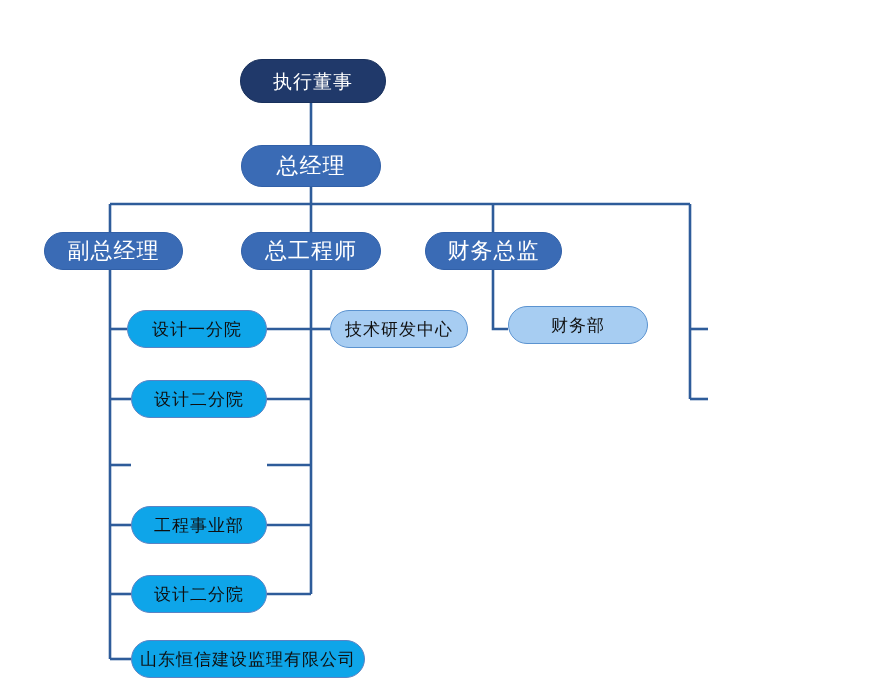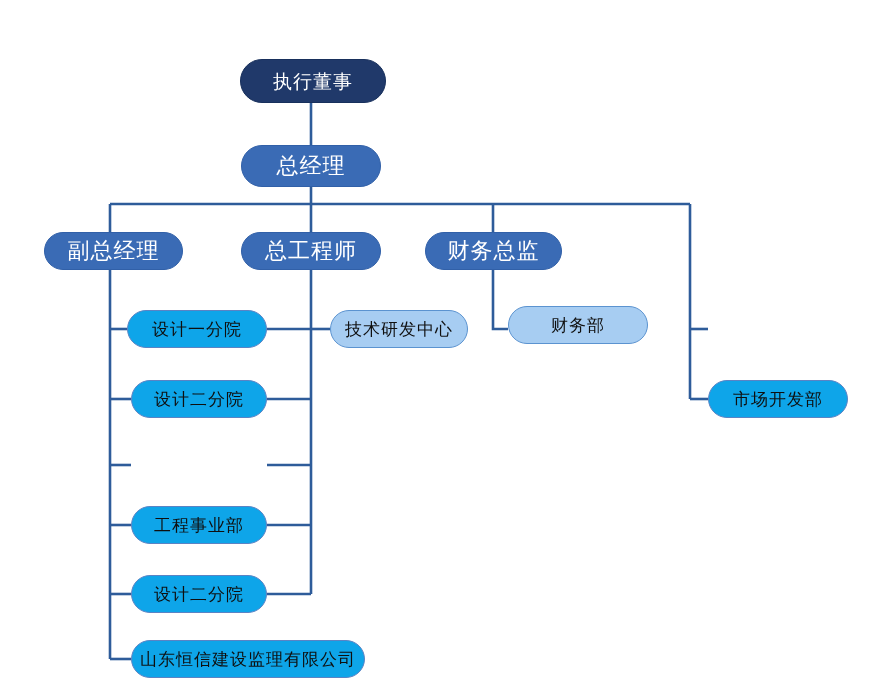--- a/index.html
+++ b/index.html
@@ -150,17 +150,14 @@
 
   <div class="node lvl-dept-sky" style="left:330px; top:278px; width:138px; height:38px;">
     <span class="node-label">技术研发中心</span>
   </div>
 
   <div class="node lvl-dept-sky" style="left:508px; top:274px; width:140px; height:38px;">
     <span class="node-label">财务部</span>
   </div>
 
 
-  <div class="node lvl-dept-peri" style="left:708px; top:348px; width:140px; height:38px;">
-    <span class="node-label">市场开发部</span>
-  </div>
 
 </div>
 
 </body></html>

